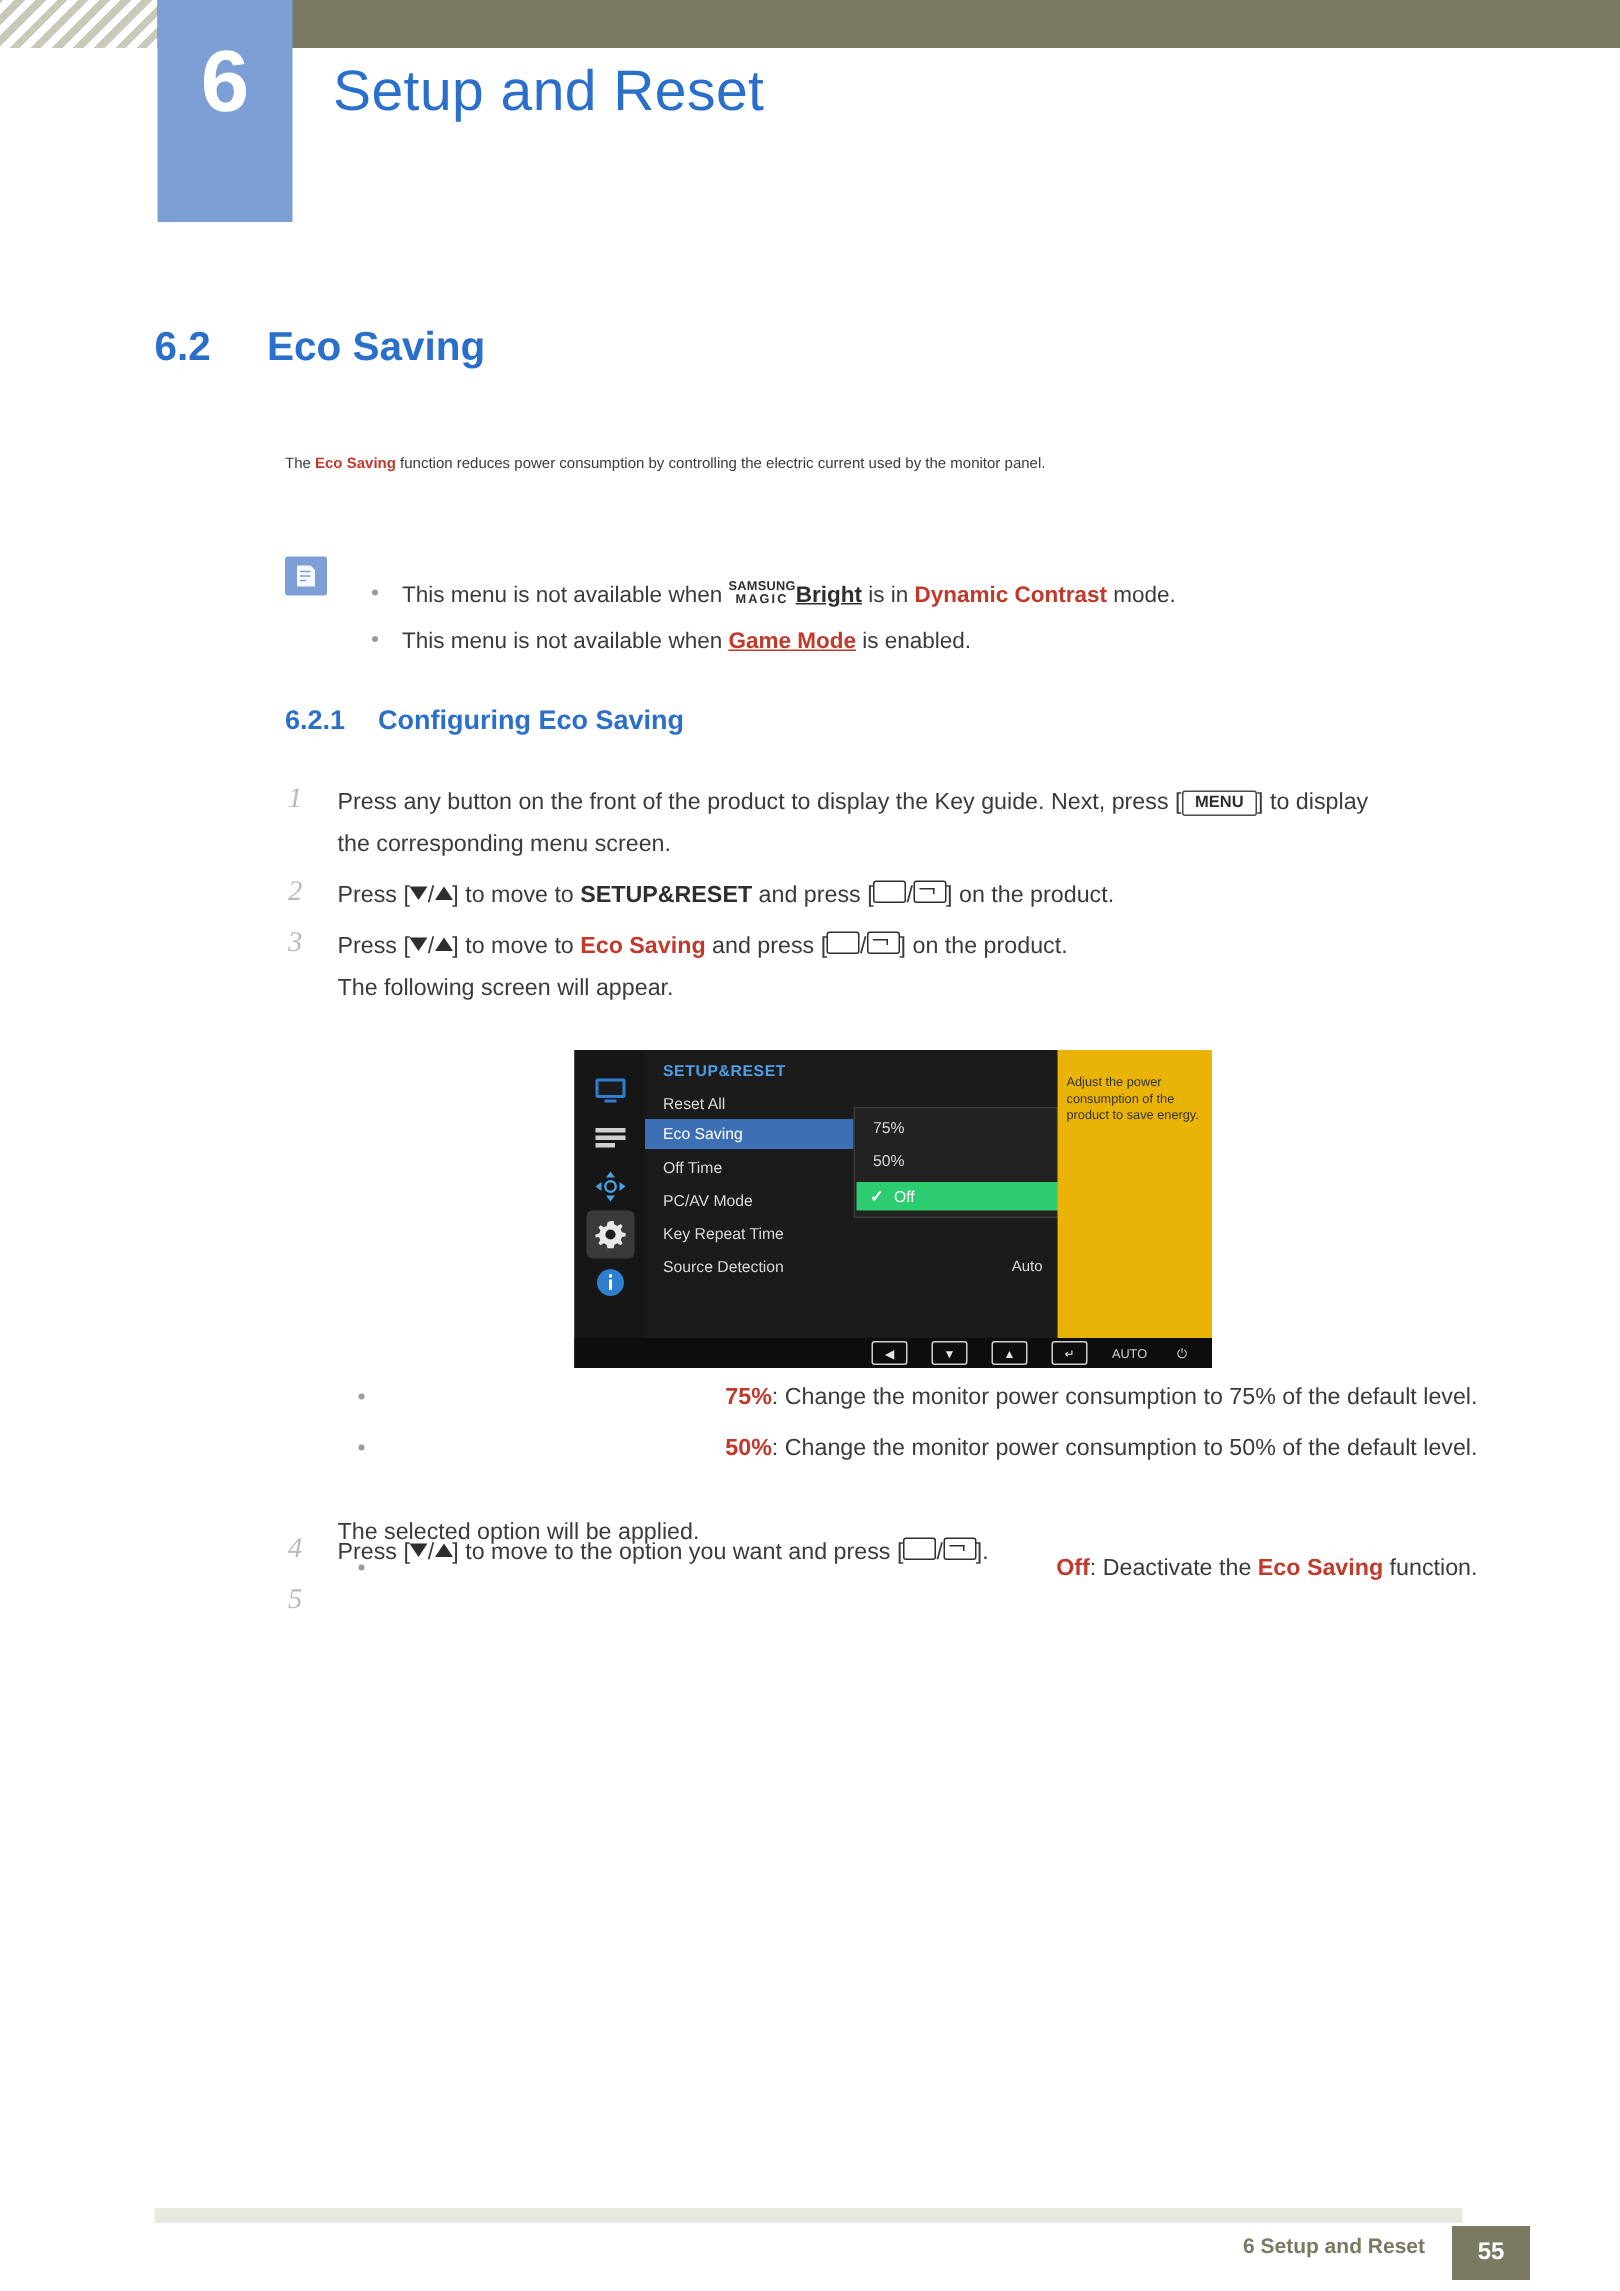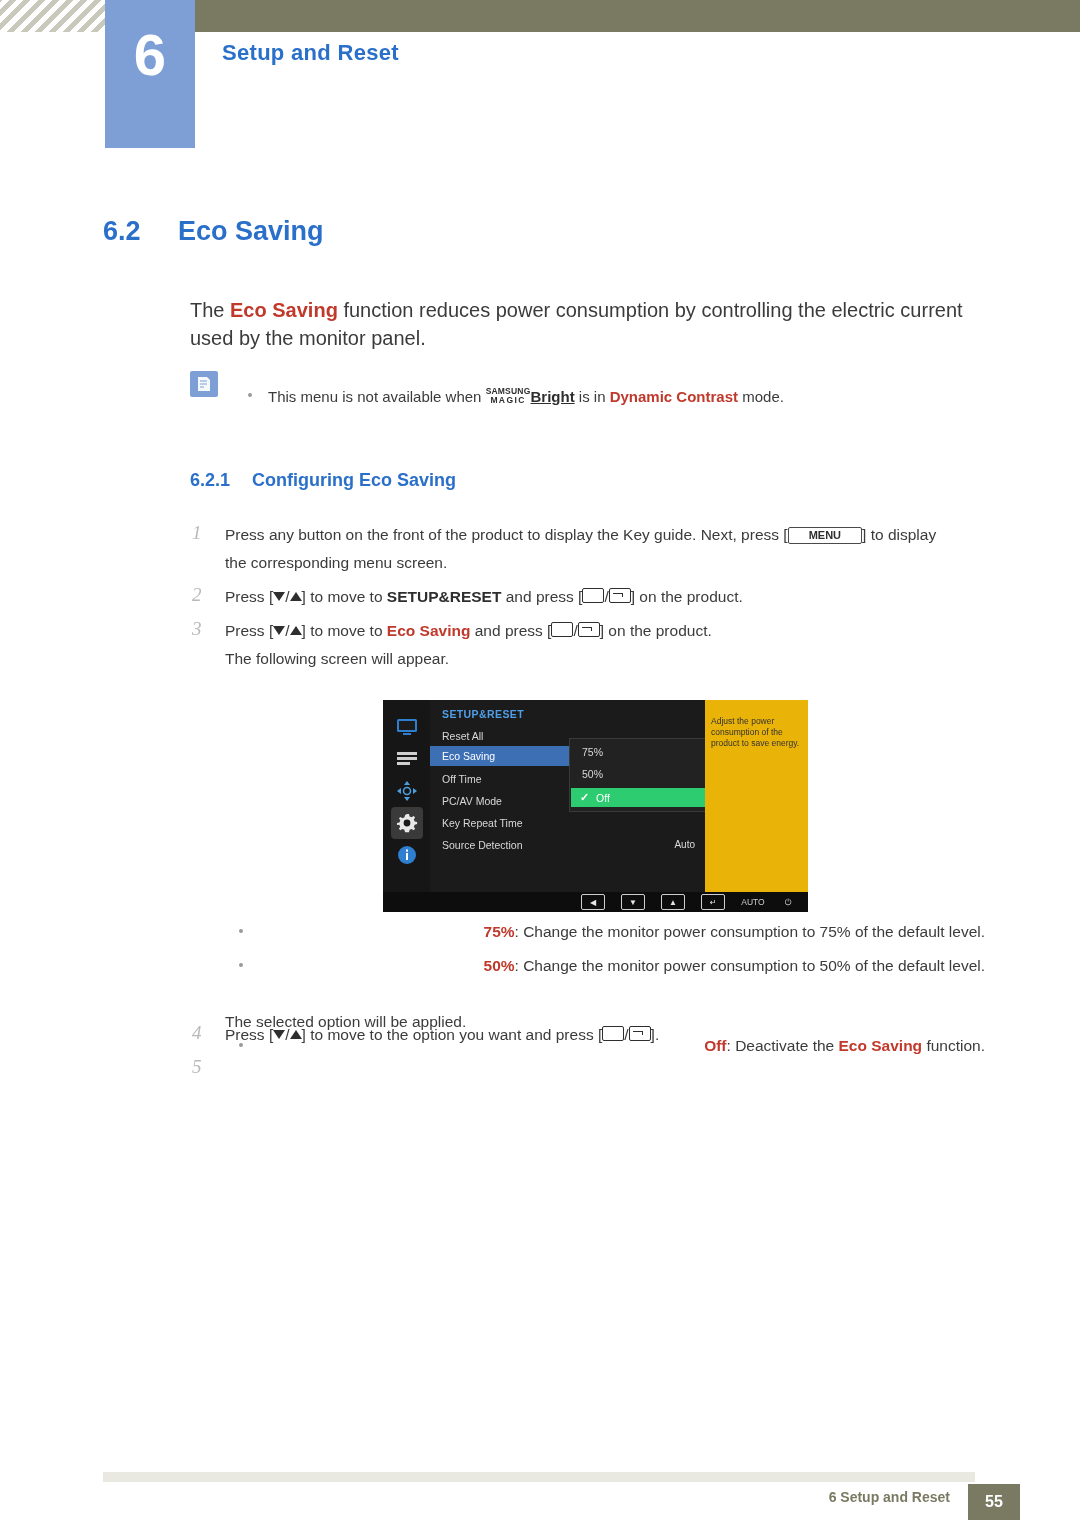--- a/index.html
+++ b/index.html
@@ -41,22 +41,22 @@
     color: #ffffff;
     font-size: 58px;
     font-weight: bold;
     line-height: 110px;
     text-align: center;
   }
   .chapter-title {
     position: absolute;
     left: 222px;
     top: 40px;
-    font-size: 22px;
-    font-weight: bold;
+    font-size: 38px;
+    font-weight: normal;
     color: #2a6fc9;
     letter-spacing: 0.3px;
   }
 
   
   .sec-num {
     position: absolute;
     left: 103px;
     top: 216px;
     font-size: 27px;
@@ -68,21 +68,21 @@
     left: 178px;
     top: 216px;
     font-size: 27px;
     font-weight: bold;
     color: #2a6fc9;
   }
 
   
   .para {
     position: absolute;
-    font-size: 20px;
+    font-size: 10px;
     line-height: 28px;
     color: #3b3b3b;
   }
   .b-red { color: #c0392b; font-weight: bold; }
   .b-dark { color: #2e2e2e; font-weight: bold; }
   .u-red { color: #c0392b; font-weight: bold; text-decoration: underline; }
   .u-dark { color: #2e2e2e; font-weight: bold; text-decoration: underline; }
 
   
   .note-icon {
@@ -148,21 +148,21 @@
     position: absolute;
     font-size: 15.5px;
     line-height: 28px;
     color: #3b3b3b;
   }
 
   .keycap {
     display: inline-block;
     border: 1px solid #4a4a4a;
     border-radius: 2px;
-    padding: 0 20px;
+    padding: 0 8px;
     font-size: 11px;
     font-weight: bold;
     line-height: 15px;
     vertical-align: 1px;
     color: #2e2e2e;
   }
   .tri-d, .tri-u {
     display: inline-block;
     width: 0; height: 0;
     vertical-align: 1px;
@@ -393,20 +393,24 @@
 <div class="note-icon">
   <svg width="18" height="18" viewBox="0 0 18 18">
     <path d="M3 2 h9 l3 3 v11 h-12 z" fill="#ffffff" opacity="0.92"></path>
     <path d="M5 6 h7 M5 9 h7 M5 12 h4" stroke="#7d9fd6" stroke-width="1.1"></path>
   </svg>
 </div>
 <div class="note-list">
   <div class="row">
     <span class="bullet"></span>
     <span>This menu is not available when </span><span class="magic"><span class="m1">SAMSUNG</span><span class="m2">MAGIC</span></span><span class="u-dark">Bright</span><span> is in </span><span class="b-red">Dynamic Contrast</span><span> mode.</span>
+  </div>
+  <div class="row">
+    <span class="bullet"></span>
+    <span>This menu is not available when </span><span class="u-red">Game Mode</span><span> is enabled.</span>
   </div>
 </div>
 
 <div class="subsec">
   <span class="num">6.2.1</span><span>Configuring Eco Saving</span>
 </div>
 
 <div class="step-num" style="left:192px; top:522px;">1</div>
 <div class="step-txt" style="left:225px; top:521px; width:790px;">
   <span>Press any button on the front of the product to display the Key guide. Next, press [</span><span class="keycap">MENU</span><span>] to display</span><br>

